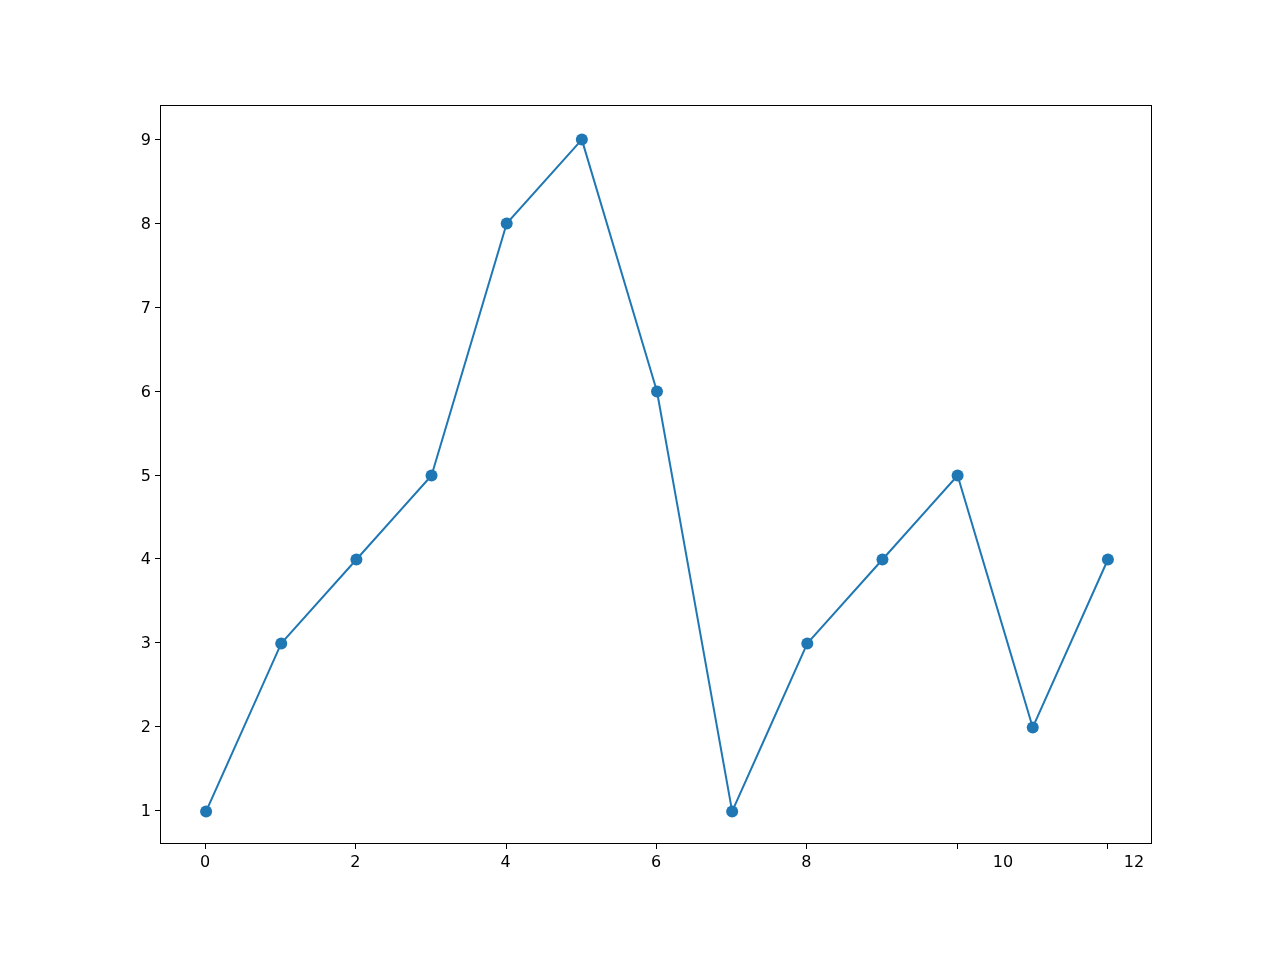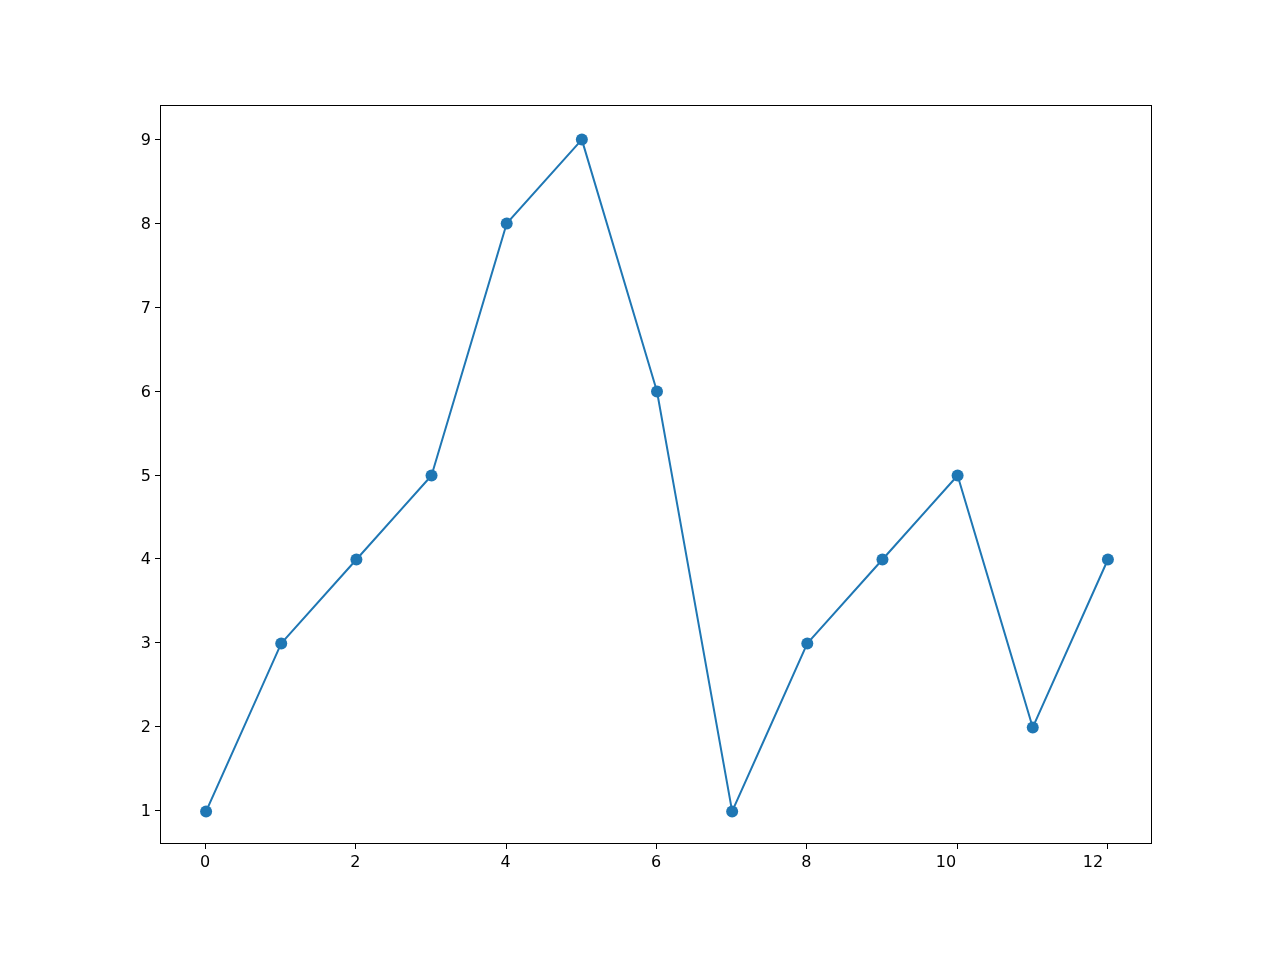--- a/index.html
+++ b/index.html
@@ -68,23 +68,23 @@
     <div class="tick-label-x" style="left: 205.091px; top: 852px;">0</div>
     <div class="tick-line-x" style="left: 355.394px; top: 844px;"></div>
     <div class="tick-label-x" style="left: 355.394px; top: 852px;">2</div>
     <div class="tick-line-x" style="left: 505.697px; top: 844px;"></div>
     <div class="tick-label-x" style="left: 505.697px; top: 852px;">4</div>
     <div class="tick-line-x" style="left: 656px; top: 844px;"></div>
     <div class="tick-label-x" style="left: 656px; top: 852px;">6</div>
     <div class="tick-line-x" style="left: 806.303px; top: 844px;"></div>
     <div class="tick-label-x" style="left: 806.303px; top: 852px;">8</div>
     <div class="tick-line-x" style="left: 956.606px; top: 844px;"></div>
-    <div class="tick-label-x" style="left: 946px; top: 852px;">10</div>
+    <div class="tick-label-x" style="left: 1003px; top: 852px;">10</div>
     <div class="tick-line-x" style="left: 1106.91px; top: 844px;"></div>
-    <div class="tick-label-x" style="left: 1093px; top: 852px;">12</div>
+    <div class="tick-label-x" style="left: 1134px; top: 852px;">12</div>
     <div class="tick-line-y" style="left: 155px; top: 810.409px;"></div>
     <div class="tick-label-y" style="left: 151px; top: 810.409px;">1</div>
     <div class="tick-line-y" style="left: 155px; top: 726.432px;"></div>
     <div class="tick-label-y" style="left: 151px; top: 726.432px;">2</div>
     <div class="tick-line-y" style="left: 155px; top: 642.455px;"></div>
     <div class="tick-label-y" style="left: 151px; top: 642.455px;">3</div>
     <div class="tick-line-y" style="left: 155px; top: 558.477px;"></div>
     <div class="tick-label-y" style="left: 151px; top: 558.477px;">4</div>
     <div class="tick-line-y" style="left: 155px; top: 474.5px;"></div>
     <div class="tick-label-y" style="left: 151px; top: 474.5px;">5</div>

